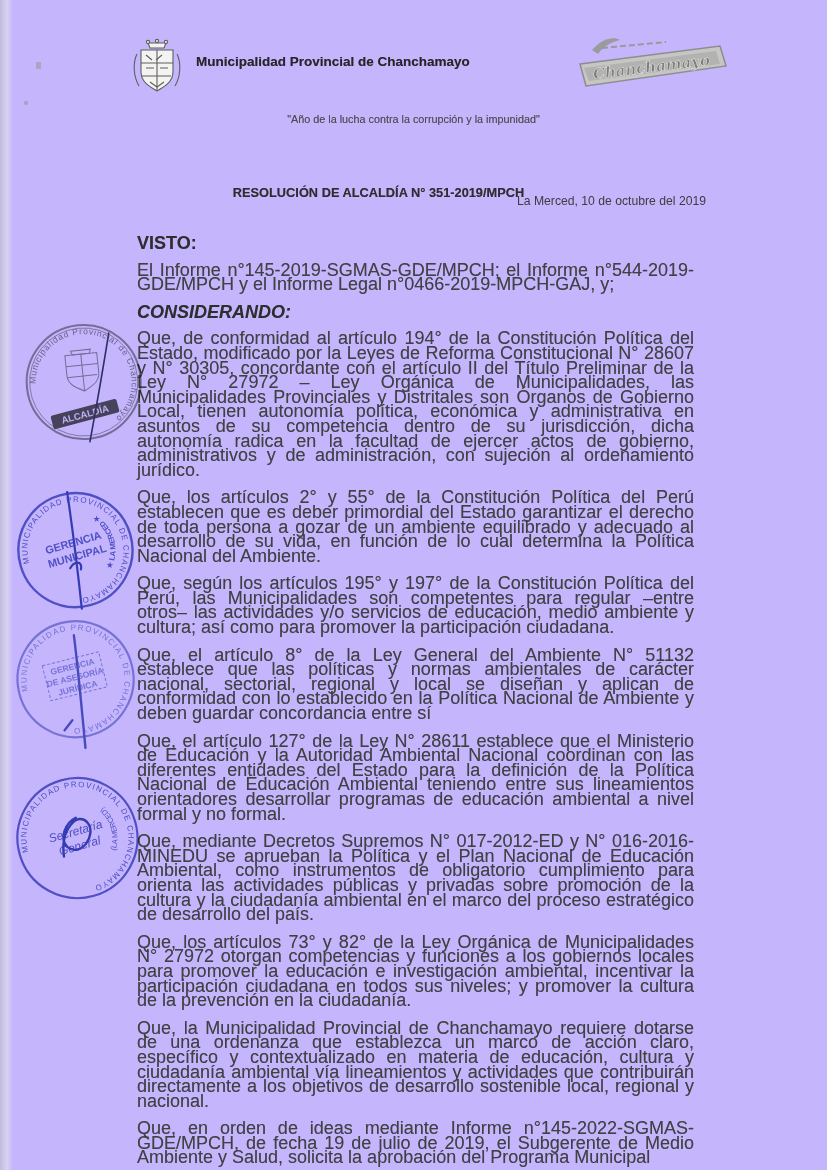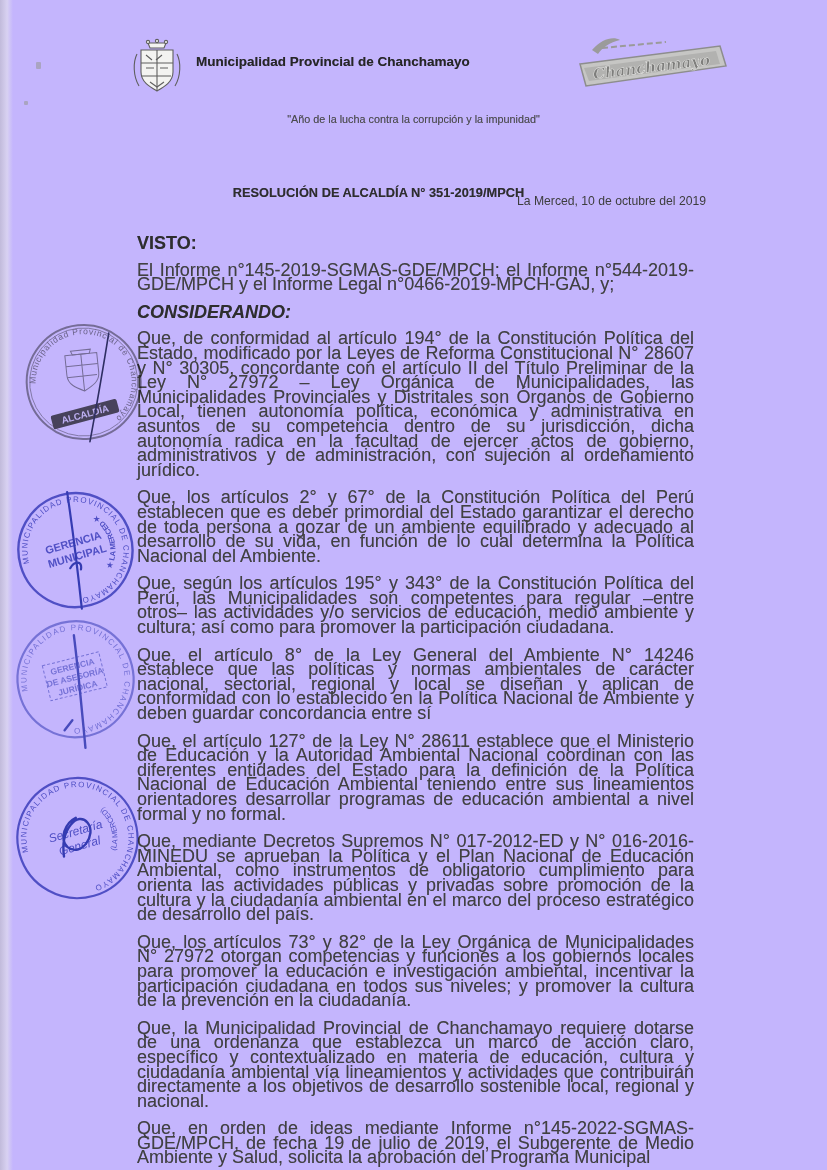--- a/index.html
+++ b/index.html
@@ -78,23 +78,23 @@
   <div class="motto">"Año de la lucha contra la corrupción y la impunidad"</div>
 
   <div class="title">RESOLUCIÓN DE ALCALDÍA N° 351-2019/MPCH</div>
   <div class="dateline">La Merced, 10 de octubre del 2019</div>
 
   <div class="doc">
     <div class="heading">VISTO:</div>
     <p>El Informe n°145-2019-SGMAS-GDE/MPCH; el Informe n°544-2019-GDE/MPCH y el Informe Legal n°0466-2019-MPCH-GAJ, y;</p>
     <div class="heading considerando">CONSIDERANDO:</div>
     <p>Que, de conformidad al artículo 194° de la Constitución Política del Estado, modificado por la Leyes de Reforma Constitucional N° 28607 y N° 30305, concordante con el artículo II del Título Preliminar de la Ley N° 27972 – Ley Orgánica de Municipalidades, las Municipalidades Provinciales y Distritales son Órganos de Gobierno Local, tienen autonomía política, económica y administrativa en asuntos de su competencia dentro de su jurisdicción, dicha autonomía radica en la facultad de ejercer actos de gobierno, administrativos y de administración, con sujeción al ordenamiento jurídico.</p>
-    <p>Que, los artículos 2° y 67° de la Constitución Política del Perú establecen que es deber primordial del Estado garantizar el derecho de toda persona a gozar de un ambiente equilibrado y adecuado al desarrollo de su vida, en función de lo cual determina la Política Nacional del Ambiente.</p>
-    <p>Que, según los artículos 195° y 343° de la Constitución Política del Perú, las Municipalidades son competentes para regular –entre otros– las actividades y/o servicios de educación, medio ambiente y cultura; así como para promover la participación ciudadana.</p>
-    <p>Que, el artículo 8° de la Ley General del Ambiente N° 14246 establece que las políticas y normas ambientales de carácter nacional, sectorial, regional y local se diseñan y aplican de conformidad con lo establecido en la Política Nacional de Ambiente y deben guardar concordancia entre sí</p>
+    <p>Que, los artículos 2° y 55° de la Constitución Política del Perú establecen que es deber primordial del Estado garantizar el derecho de toda persona a gozar de un ambiente equilibrado y adecuado al desarrollo de su vida, en función de lo cual determina la Política Nacional del Ambiente.</p>
+    <p>Que, según los artículos 195° y 197° de la Constitución Política del Perú, las Municipalidades son competentes para regular –entre otros– las actividades y/o servicios de educación, medio ambiente y cultura; así como para promover la participación ciudadana.</p>
+    <p>Que, el artículo 8° de la Ley General del Ambiente N° 51132 establece que las políticas y normas ambientales de carácter nacional, sectorial, regional y local se diseñan y aplican de conformidad con lo establecido en la Política Nacional de Ambiente y deben guardar concordancia entre sí</p>
     <p>Que, el artículo 127° de la Ley N° 28611 establece que el Ministerio de Educación y la Autoridad Ambiental Nacional coordinan con las diferentes entidades del Estado para la definición de la Política Nacional de Educación Ambiental teniendo entre sus lineamientos orientadores desarrollar programas de educación ambiental a nivel formal y no formal.</p>
     <p>Que, mediante Decretos Supremos N° 017-2012-ED y N° 016-2016-MINEDU se aprueban la Política y el Plan Nacional de Educación Ambiental, como instrumentos de obligatorio cumplimiento para orienta las actividades públicas y privadas sobre promoción de la cultura y la ciudadanía ambiental en el marco del proceso estratégico de desarrollo del país.</p>
     <p>Que, los artículos 73° y 82° de la Ley Orgánica de Municipalidades N° 27972 otorgan competencias y funciones a los gobiernos locales para promover la educación e investigación ambiental, incentivar la participación ciudadana en todos sus niveles; y promover la cultura de la prevención en la ciudadanía.</p>
     <p>Que, la Municipalidad Provincial de Chanchamayo requiere dotarse de una ordenanza que establezca un marco de acción claro, específico y contextualizado en materia de educación, cultura y ciudadanía ambiental vía lineamientos y actividades que contribuirán directamente a los objetivos de desarrollo sostenible local, regional y nacional.</p>
     <p>Que, en orden de ideas mediante Informe n°145-2022-SGMAS-GDE/MPCH, de fecha 19 de julio de 2019, el Subgerente de Medio Ambiente y Salud, solicita la aprobación del Programa Municipal</p>
   </div>
 
   <div class="stamp" style="left:24px;top:320px;transform:rotate(-6deg);">
     <svg width="120" height="126" viewBox="0 0 120 126">
       <defs>

